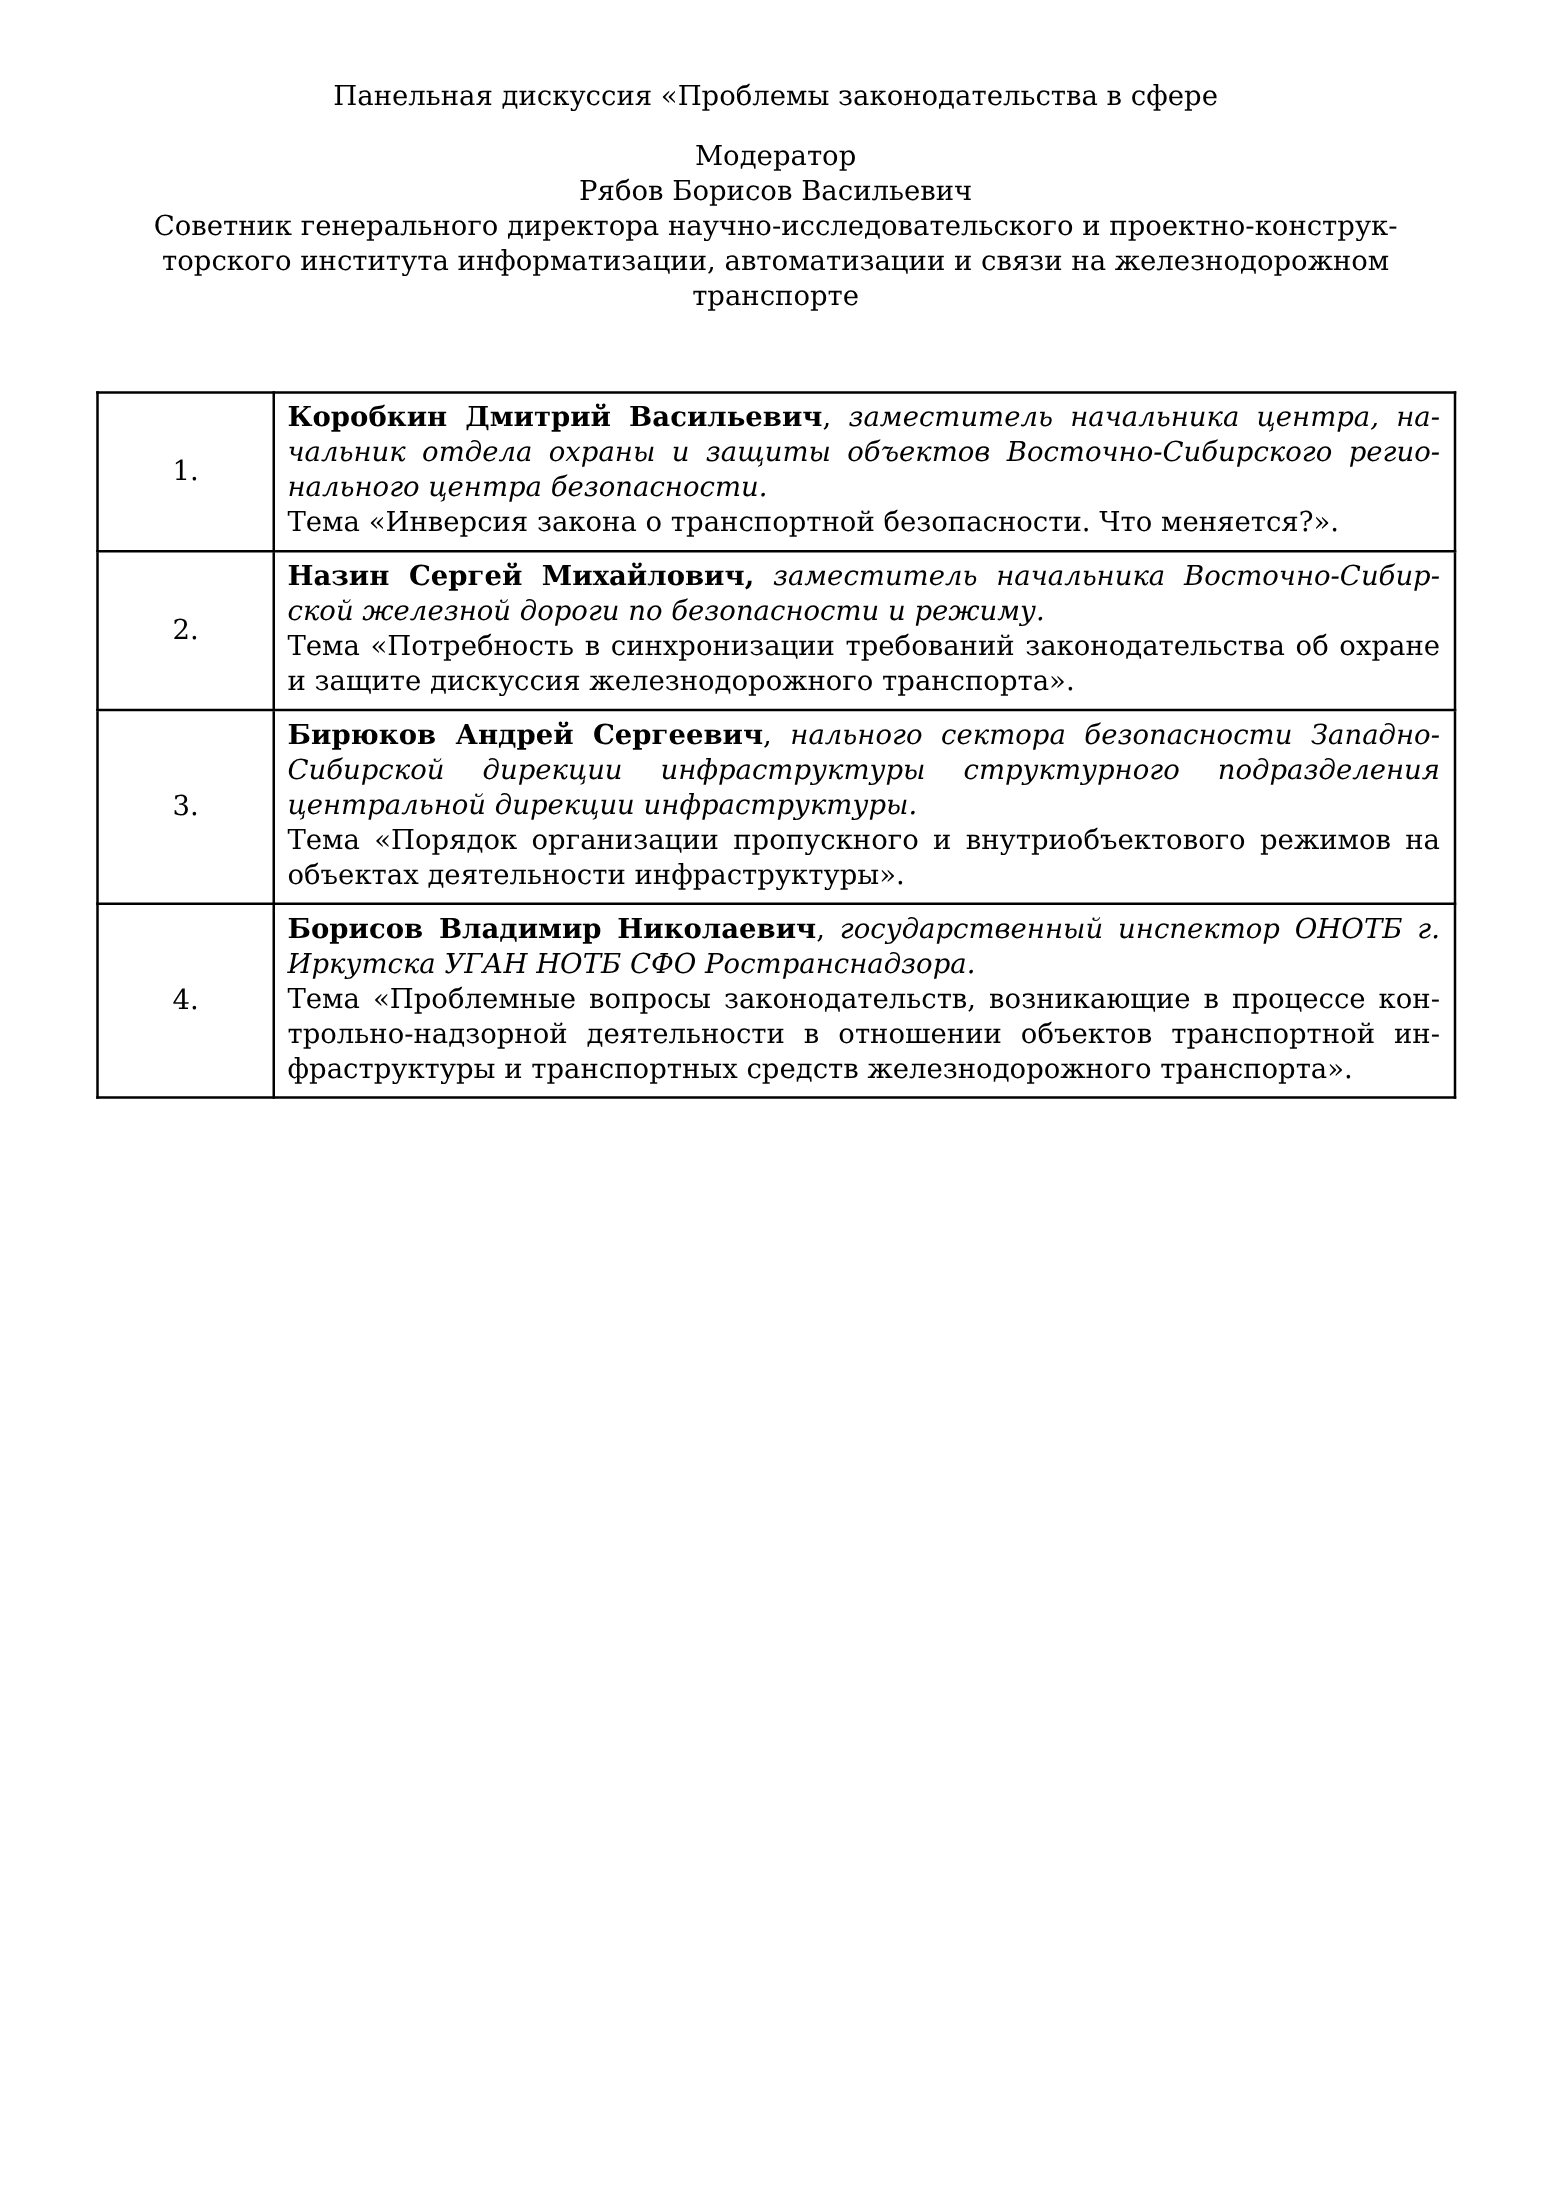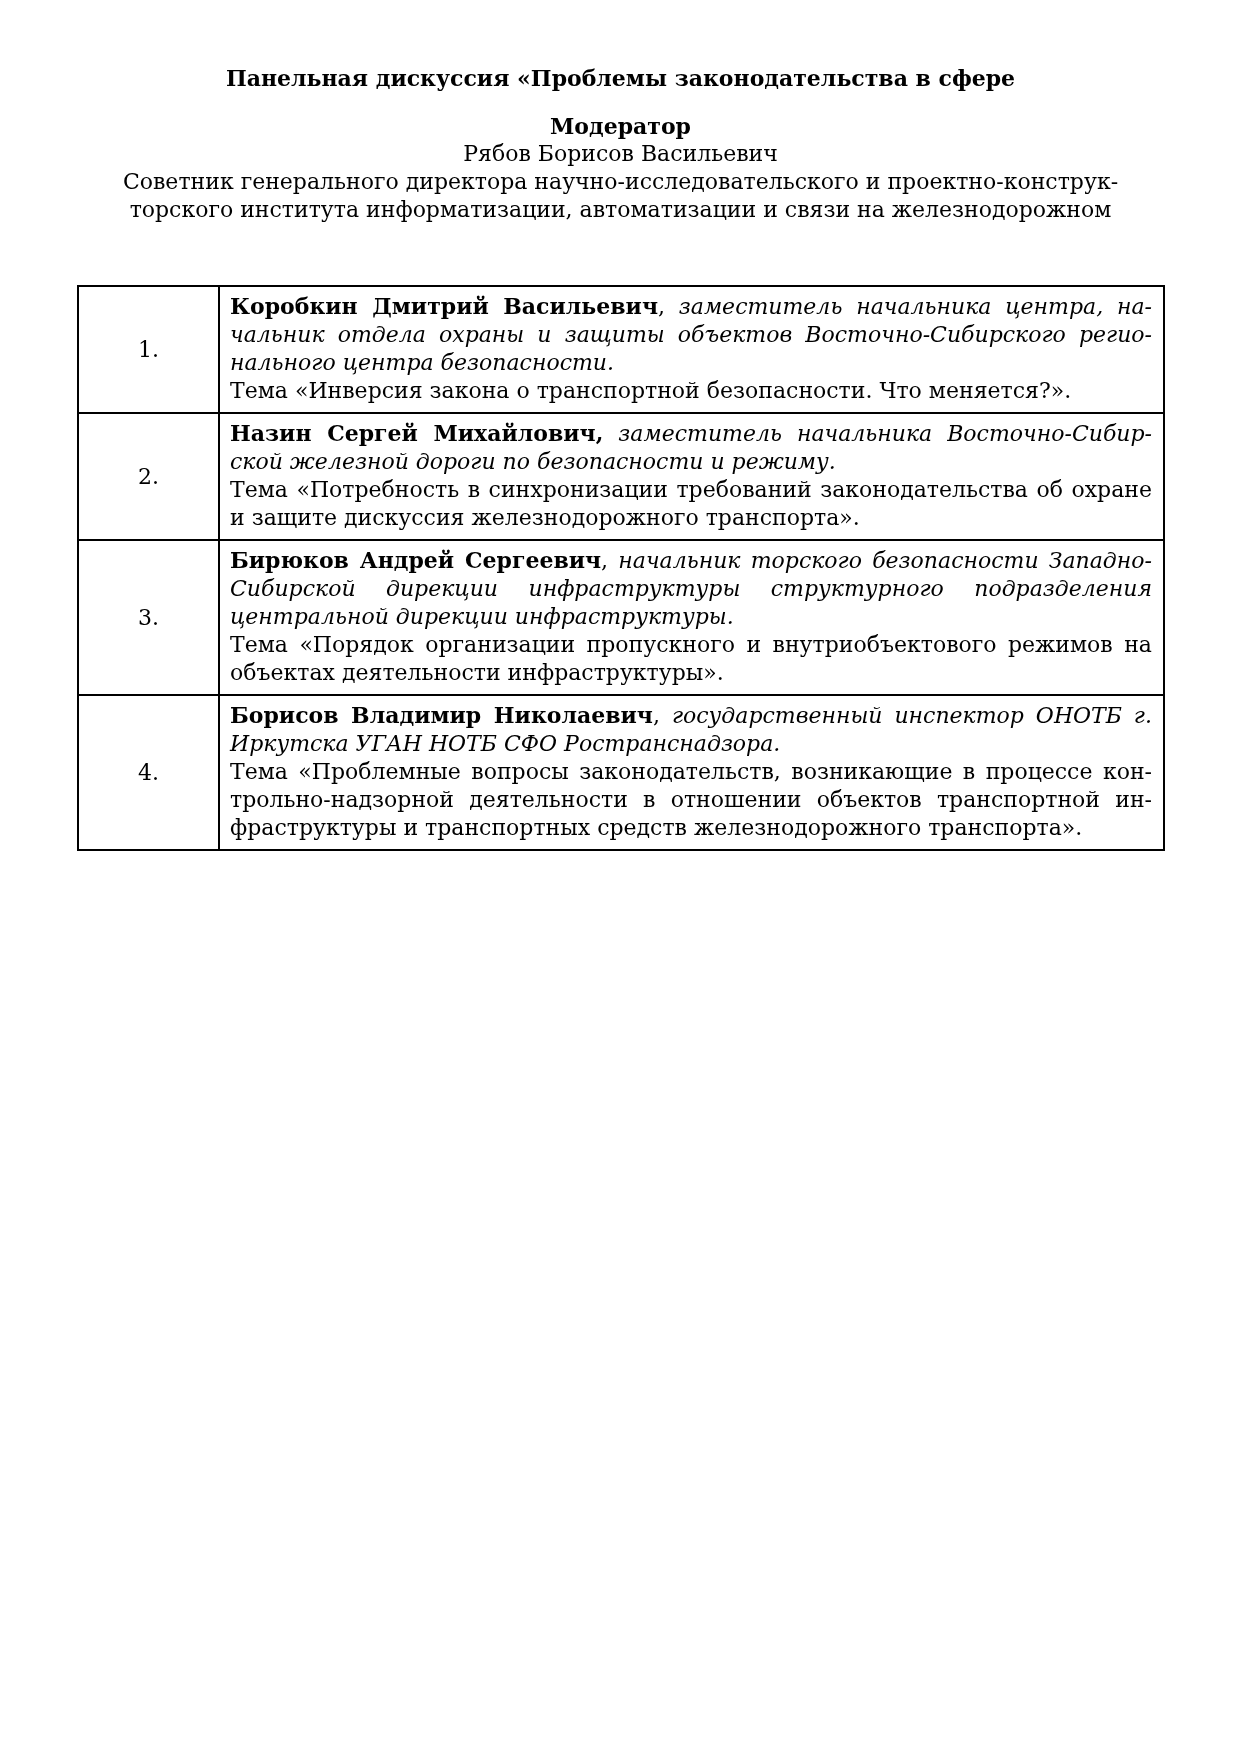--- a/index.html
+++ b/index.html
@@ -19,21 +19,21 @@
     box-sizing: border-box;
     width: 1241px;
     height: 1754px;
     padding: 64px 72px 0 72px;
     overflow: hidden;
   }
   .title-block {
     text-align: center;
     line-height: 28px;
   }
-  .bold { font-weight: bold; }
+  .bold { font-weight: normal; }
   .italic { }
   .moderator-block {
     margin-top: 20px;
     text-align: center;
     line-height: 28px;
   }
   table.speakers {
     border-collapse: collapse;
     table-layout: fixed;
     width: 1088px;
@@ -67,20 +67,21 @@
 
   <div class="title-block">
     <div class="bold">Панельная дискуссия «Проблемы законодательства в сфере</div>
   </div>
 
   <div class="moderator-block">
     <div class="bold">Модератор</div>
     <div>Рябов Борисов Васильевич</div>
     <div class="italic">Советник генерального директора научно-исследовательского и проектно-конструк-</div>
     <div class="italic">торского института информатизации, автоматизации и связи на железнодорожном</div>
+    <div class="italic">транспорте</div>
   </div>
 
   <table class="speakers">
     <tbody>
       <tr>
         <td class="num-cell">1.</td>
         <td class="text-cell">
           <p><b>Коробкин Дмитрий Васильевич</b><span>, </span><i>заместитель начальника центра, на­чальник отдела охраны и защиты объектов Восточно-Сибирского регио­нального центра безопасности.</i></p>
           <p>Тема «Инверсия закона о транспортной безопасности. Что меняется?».</p>
         </td>
@@ -88,21 +89,21 @@
       <tr>
         <td class="num-cell">2.</td>
         <td class="text-cell">
           <p><b>Назин Сергей Михайлович,</b><span> </span><i>заместитель начальника Восточно-Сибир­ской железной дороги по безопасности и режиму.</i></p>
           <p>Тема «Потребность в синхронизации требований законодательства об охране и защите дискуссия железнодорожного транспорта».</p>
         </td>
       </tr>
       <tr>
         <td class="num-cell">3.</td>
         <td class="text-cell">
-          <p><b>Бирюков Андрей Сергеевич</b><span>, </span><i>начальник торского безопасности Запад­но-Сибирской дирекции инфраструктуры структурного подразделения центральной дирекции инфраструктуры.</i></p>
+          <p><b>Бирюков Андрей Сергеевич</b><span>, </span><i>нального сектора безопасности Запад­но-Сибирской дирекции инфраструктуры структурного подразделения центральной дирекции инфраструктуры.</i></p>
           <p>Тема «Порядок организации пропускного и внутриобъектового режимов на объектах деятельности инфраструктуры».</p>
         </td>
       </tr>
       <tr>
         <td class="num-cell">4.</td>
         <td class="text-cell">
           <p><b>Борисов Владимир Николаевич</b><span>, </span><i>государственный инспектор ОНОТБ г. Иркутска УГАН НОТБ СФО Ространснадзора.</i></p>
           <p>Тема «Проблемные вопросы законодательств, возникающие в процессе кон­трольно-надзорной деятельности в отношении объектов транспортной ин­фраструктуры и транспортных средств железнодорожного транспорта».</p>
         </td>
       </tr>

